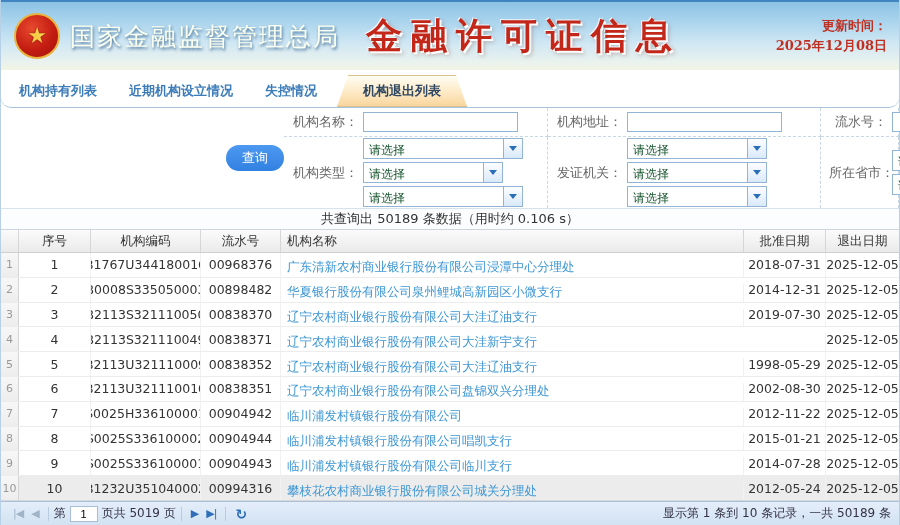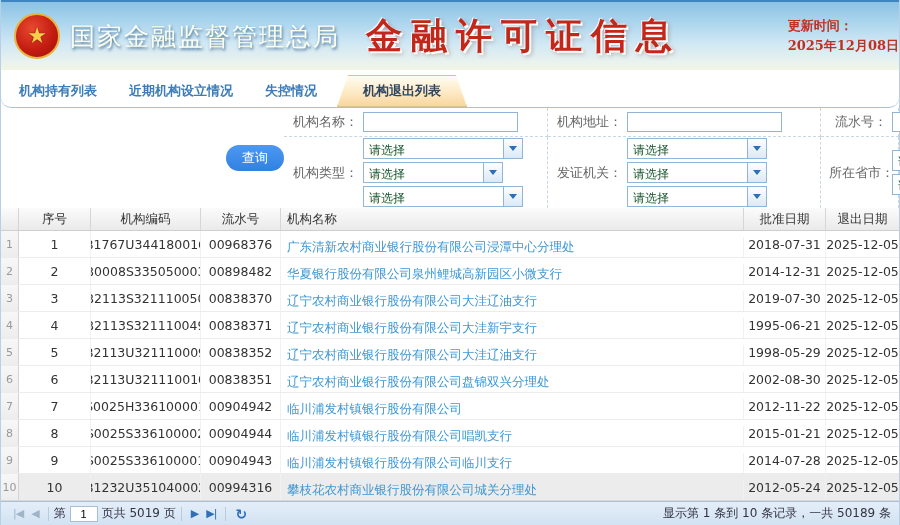--- a/index.html
+++ b/index.html
@@ -19,21 +19,21 @@
   .emblem { width:46px; height:46px; margin-left:13px; border-radius:50%;
     background:radial-gradient(circle at 38% 32%, #e8492f 0%, #c41d12 55%, #9f0e0b 100%);
     border:2px solid #e9b33c; color:#f7ce4a; font-size:22px; line-height:42px;
     text-align:center; flex:0 0 46px; text-shadow:0 0 2px #7a0a05; }
   .agency-name { font-size:25px; font-weight:normal; color:#fbfff0; margin-left:10px;
     letter-spacing:2px; text-shadow:1px 2px 3px rgba(50,95,140,.85); white-space:nowrap; }
   .license-title { font-family:"DejaVu Serif","Liberation Serif",serif;
     font-size:36px; font-weight:bold; color:#c2271a; letter-spacing:9px; margin-left:26px;
     white-space:nowrap;
     text-shadow:2px 2px 0 rgba(255,255,255,.95),-1px -1px 0 rgba(255,255,255,.8),3px 3px 4px rgba(120,60,40,.35); }
-  .update { margin-left:auto; margin-right:0; text-align:left; color:#c03020;
+  .update { margin-left:auto; margin-right:12px; text-align:right; color:#c03020;
     font-size:13px; font-weight:bold; line-height:1.55;
     font-family:"DejaVu Serif","Liberation Serif",serif; white-space:nowrap; }
 
   
   .tabbar { flex:0 0 38px; display:flex; align-items:flex-end; padding:0 6px;
     border-bottom:1px solid #a9c3dc; background:#fff;border-radius:10px; }
   .tab { color:#3c7cb8; font-size:13px; font-weight:bold; padding:6px 12px 7px;
     cursor:pointer; white-space:nowrap; margin-right:8px; }
   .tab.active { color:#2f4660; background:linear-gradient(180deg,#fffef6 0%,#fde9c4 55%,#f9d49b 100%);
     clip-path:polygon(11px 0, calc(100% - 11px) 0, 100% 100%, 0 100%);
@@ -195,20 +195,21 @@
 
         </div>
         <div class="sel w150">
           <span class="txt">请选择</span>
 
         </div>
       </div>
     </div>
   </div>
 
+  <div class="result-bar">共查询出 50189 条数据（用时约 0.106 s）</div>
 
   <div class="thead">
     <div class="th col-gutter"></div>
     <div class="th col-no">序号</div>
     <div class="th col-code">机构编码</div>
     <div class="th col-serial">流水号</div>
     <div class="th col-name name">机构名称</div>
     <div class="th col-d1">批准日期</div>
     <div class="th col-d2">退出日期</div>
   </div>
@@ -240,21 +241,20 @@
       <div class="td col-name name">辽宁农村商业银行股份有限公司大洼辽油支行</div>
       <div class="td col-d1">2019-07-30</div>
       <div class="td col-d2">2025-12-05</div>
     </div>
       <div class="trow">
       <div class="td gutter col-gutter">4</div>
       <div class="td col-no">4</div>
       <div class="td col-code">B2113S321110049</div>
       <div class="td col-serial">00838371</div>
       <div class="td col-name name">辽宁农村商业银行股份有限公司大洼新宇支行</div>
-      <div class="td col-d1">1995-06-21</div>
       <div class="td col-d2">2025-12-05</div>
     </div>
       <div class="trow">
       <div class="td gutter col-gutter">5</div>
       <div class="td col-no">5</div>
       <div class="td col-code">B2113U321110009</div>
       <div class="td col-serial">00838352</div>
       <div class="td col-name name">辽宁农村商业银行股份有限公司大洼辽油支行</div>
       <div class="td col-d1">1998-05-29</div>
       <div class="td col-d2">2025-12-05</div>

